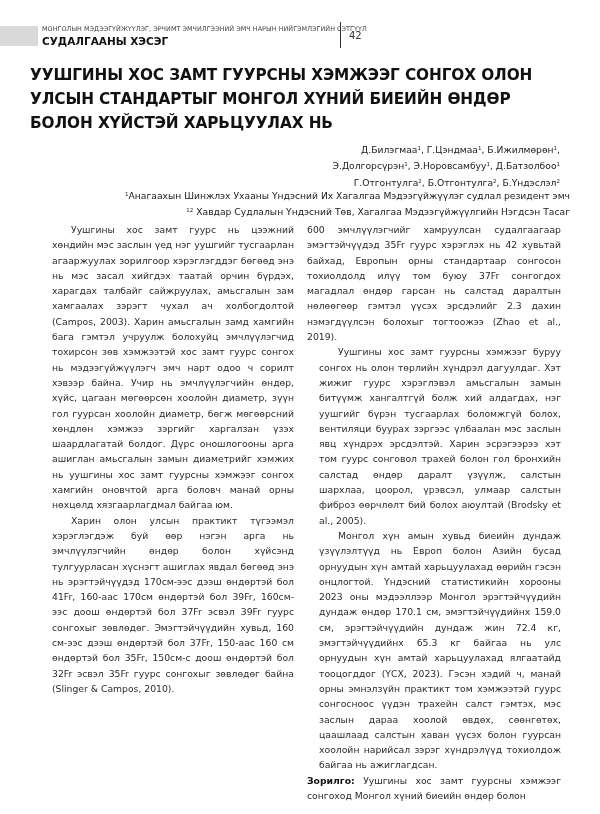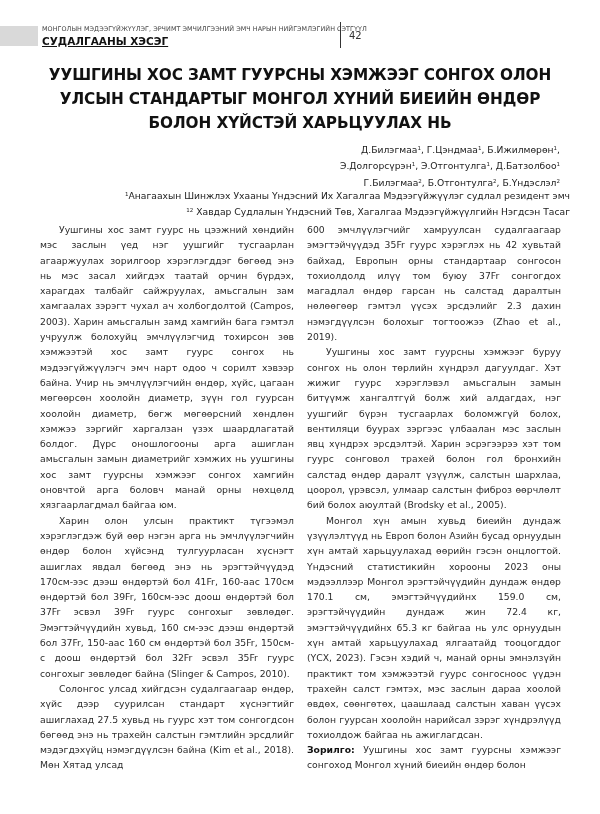--- a/index.html
+++ b/index.html
@@ -1,31 +1,31 @@
 <!DOCTYPE html>
 <html><head>
 <meta charset="utf-8">
 <style>
   html, body { margin:0; padding:0; background:#ffffff; }
   body { width:600px; height:814px; position:relative; overflow:hidden; font-family:"DejaVu Sans", sans-serif; color:#2a2a2a; }
   .header-bar { position:absolute; left:0; top:26px; width:38px; height:20px; background:#d9d9d9; }
   .journal-name { position:absolute; left:42px; top:25px; font-size:6.4px; color:#444; letter-spacing:0.05px; white-space:nowrap; }
-  .section-name { position:absolute; left:42px; top:35px; font-size:10.5px; font-weight:bold; color:#111; white-space:nowrap;text-decoration:underline; }
+  .section-name { position:absolute; left:42px; top:35px; font-size:10.5px; font-weight:bold; color:#111; white-space:nowrap; }
   .header-divider { position:absolute; left:340px; top:22px; width:1px; height:26px; background:#333; }
   .page-number { position:absolute; left:349px; top:30px; font-size:10px; color:#333; }
-  .title { position:absolute; left:30px; top:63px; width:540px; text-align:center; font-size:15.3px; font-weight:bold; color:#111; line-height:24px; letter-spacing:-0.1px; }
+  .title { position:absolute; left:30px; top:63px; width:540px; text-align:left; font-size:15.3px; font-weight:bold; color:#111; line-height:24px; letter-spacing:-0.1px; }
   .authors { position:absolute; right:40px; top:141px; text-align:right; font-size:9.2px; line-height:15.3px; color:#222; }
   .authors sup, .affil sup { font-size:5.5px; vertical-align:3px; }
   .affiliations { position:absolute; right:30px; top:187px; text-align:right; font-size:9.2px; line-height:15.3px; color:#222; white-space:nowrap; }
   .col { position:absolute; top:222px; width:254px; font-size:9.25px; line-height:15.3px; color:#2b2b2b; }
   .col-left { left:40px; }
   .col-right { left:307px; }
   .heading { font-weight:bold; color:#111; font-size:9.8px; margin-bottom:0; }
   p { margin:0; text-align:justify; hyphens:none; }
-  p.indent { text-indent:19px; }
+  p.indent { text-indent:19px;margin-left:12px; }
   p.gap { }
   .bold-lead { font-weight:bold; color:#111; }
 </style>
 </head>
 <body>
 
 <div class="header-bar"></div>
 <div class="journal-name">МОНГОЛЫН МЭДЭЭГҮЙЖҮҮЛЭГ, ЭРЧИМТ ЭМЧИЛГЭЭНИЙ ЭМЧ НАРЫН НИЙГЭМЛЭГИЙН СЭТГҮҮЛ</div>
 <div class="section-name">СУДАЛГААНЫ ХЭСЭГ</div>
 <div class="header-divider"></div>
@@ -34,39 +34,38 @@
 <div class="title">УУШГИНЫ ХОС ЗАМТ ГУУРСНЫ ХЭМЖЭЭГ СОНГОХ ОЛОН УЛСЫН СТАНДАРТЫГ МОНГОЛ ХҮНИЙ БИЕИЙН ӨНДӨР БОЛОН ХҮЙСТЭЙ ХАРЬЦУУЛАХ НЬ</div>
 
 <div class="authors">
   <div>
     <span>Д.Билэгмаа</span><sup>1</sup>,
     <span>Г.Цэндмаа</span><sup>1</sup>,
     <span>Б.Ижилмөрөн</span><sup>1</sup>,
   </div>
   <div>
     <span>Э.Долгорсүрэн</span><sup>1</sup>,
-    <span>Э.Отгонтулга</span><sup>1</sup>,
+    <span>Э.Норовсамбуу</span><sup>1</sup>,
     <span>Д.Батзолбоо</span><sup>1</sup>
   </div>
   <div>
-    <span>Г.Билэгмаа</span><sup>2</sup>,
+    <span>Г.Отгонтулга</span><sup>2</sup>,
     <span>Б.Отгонтулга</span><sup>2</sup>,
     <span>Б.Үндэслэл</span><sup>2</sup>
   </div>
 </div>
 
 <div class="affiliations">
   <div class="affil"><sup>1</sup><span>Анагаахын Шинжлэх Ухааны Үндэсний Их Хагалгаа Мэдээгүйжүүлэг судлал резидент эмч</span></div>
   <div class="affil"><sup>12</sup> <span>Хавдар Судлалын Үндэсний Төв, Хагалгаа Мэдээгүйжүүлгийн Нэгдсэн Тасаг</span></div>
 </div>
 
 <div class="col col-left">
   <p class="indent">Уушгины хос замт гуурс нь цээжний хөндийн мэс заслын үед нэг уушгийг тусгаарлан агааржуулах зорилгоор хэрэглэгддэг бөгөөд энэ нь мэс засал хийгдэх таатай орчин бүрдэх, харагдах талбайг сайжруулах, амьсгалын зам хамгаалах зэрэгт чухал ач холбогдолтой (Campos, 2003). Харин амьсгалын замд хамгийн бага гэмтэл учруулж болохуйц эмчлүүлэгчид тохирсон зөв хэмжээтэй хос замт гуурс сонгох нь мэдээгүйжүүлэгч эмч нарт одоо ч сорилт хэвээр байна. Учир нь эмчлүүлэгчийн өндөр, хүйс, цагаан мөгөөрсөн  хоолойн диаметр, зүүн гол гуурсан хоолойн диаметр, бөгж мөгөөрсний хөндлөн хэмжээ зэргийг харгалзан үзэх шаардлагатай болдог. Дүрс оношлогооны арга ашиглан амьсгалын замын диаметрийг хэмжих нь уушгины хос замт гуурсны хэмжээг сонгох хамгийн оновчтой арга боловч манай орны нөхцөлд хязгаарлагдмал байгаа юм.</p>
   <p class="indent">Харин олон улсын практикт түгээмэл хэрэглэгдэж буй өөр нэгэн арга нь эмчлүүлэгчийн өндөр болон хүйсэнд тулгуурласан хүснэгт ашиглах явдал бөгөөд энэ нь эрэгтэйчүүдэд 170см-ээс дээш өндөртэй бол 41Fr, 160-аас 170см өндөртэй бол 39Fr, 160см-ээс доош өндөртэй бол 37Fr эсвэл 39Fr гуурс сонгохыг зөвлөдөг. Эмэгтэйчүүдийн хувьд, 160 см-ээс дээш өндөртэй бол 37Fr, 150-аас 160 см өндөртэй бол 35Fr, 150см-с доош өндөртэй бол 32Fr эсвэл 35Fr  гуурс сонгохыг зөвлөдөг байна (Slinger &amp; Campos, 2010).</p>
-  <p class="indent">Солонгос улсад хийгдсэн судалгаагаар өндөр, хүйс дээр суурилсан стандарт хүснэгтийг ашиглахад 27.5 хувьд нь гуурс хэт том сонгогдсон бөгөөд энэ нь трахейн салстын гэмтлийн эрсдлийг мэдэгдэхүйц нэмэгдүүлсэн байна (Kim et al., 2018). Мөн Хятад улсад</p>
 </div>
 
 <div class="col col-right">
   <p>600 эмчлүүлэгчийг хамруулсан судалгаагаар эмэгтэйчүүдэд 35Fr гуурс хэрэглэх нь 42 хувьтай байхад, Европын орны стандартаар сонгосон тохиолдолд илүү том буюу 37Fr сонгогдох магадлал өндөр гарсан нь салстад даралтын нөлөөгөөр гэмтэл үүсэх эрсдэлийг 2.3 дахин нэмэгдүүлсэн болохыг тогтоожээ (Zhao et al., 2019).</p>
   <p class="indent">Уушгины хос замт гуурсны хэмжээг буруу сонгох нь олон төрлийн хүндрэл дагуулдаг. Хэт жижиг гуурс хэрэглэвэл амьсгалын замын битүүмж хангалтгүй болж хий алдагдах, нэг уушгийг бүрэн тусгаарлах боломжгүй болох, вентиляци буурах зэргээс үлбаалан мэс заслын явц хүндрэх эрсдэлтэй. Харин эсрэгээрээ хэт том гуурс сонговол трахей болон гол бронхийн салстад өндөр даралт үзүүлж, салстын шархлаа, цоорол, үрэвсэл, улмаар салстын фиброз өөрчлөлт бий болох аюултай (Brodsky et al., 2005).</p>
   <p class="indent">Монгол хүн амын хувьд биеийн дундаж үзүүлэлтүүд нь Европ болон Азийн бусад орнуудын хүн амтай харьцуулахад өөрийн гэсэн онцлогтой. Үндэсний статистикийн хорооны 2023 оны мэдээллээр Монгол эрэгтэйчүүдийн дундаж өндөр 170.1 см, эмэгтэйчүүдийнх 159.0 см, эрэгтэйчүүдийн дундаж жин 72.4 кг, эмэгтэйчүүдийнх 65.3 кг байгаа нь улс орнуудын хүн амтай харьцуулахад ялгаатайд тооцогддог (ҮСХ, 2023). Гэсэн хэдий ч, манай орны эмнэлзүйн практикт том хэмжээтэй гуурс сонгосноос үүдэн трахейн салст гэмтэх, мэс заслын дараа хоолой өвдөх, сөөнгөтөх, цаашлаад салстын хаван үүсэх болон гуурсан хоолойн нарийсал зэрэг хүндрэлүүд тохиолдож байгаа нь ажиглагдсан.</p>
   <p class="gap"><span class="bold-lead">Зорилго:</span><span> Уушгины хос замт гуурсны хэмжээг сонгоход Монгол хүний биеийн өндөр болон</span></p>
 </div>
 
 </body></html>

